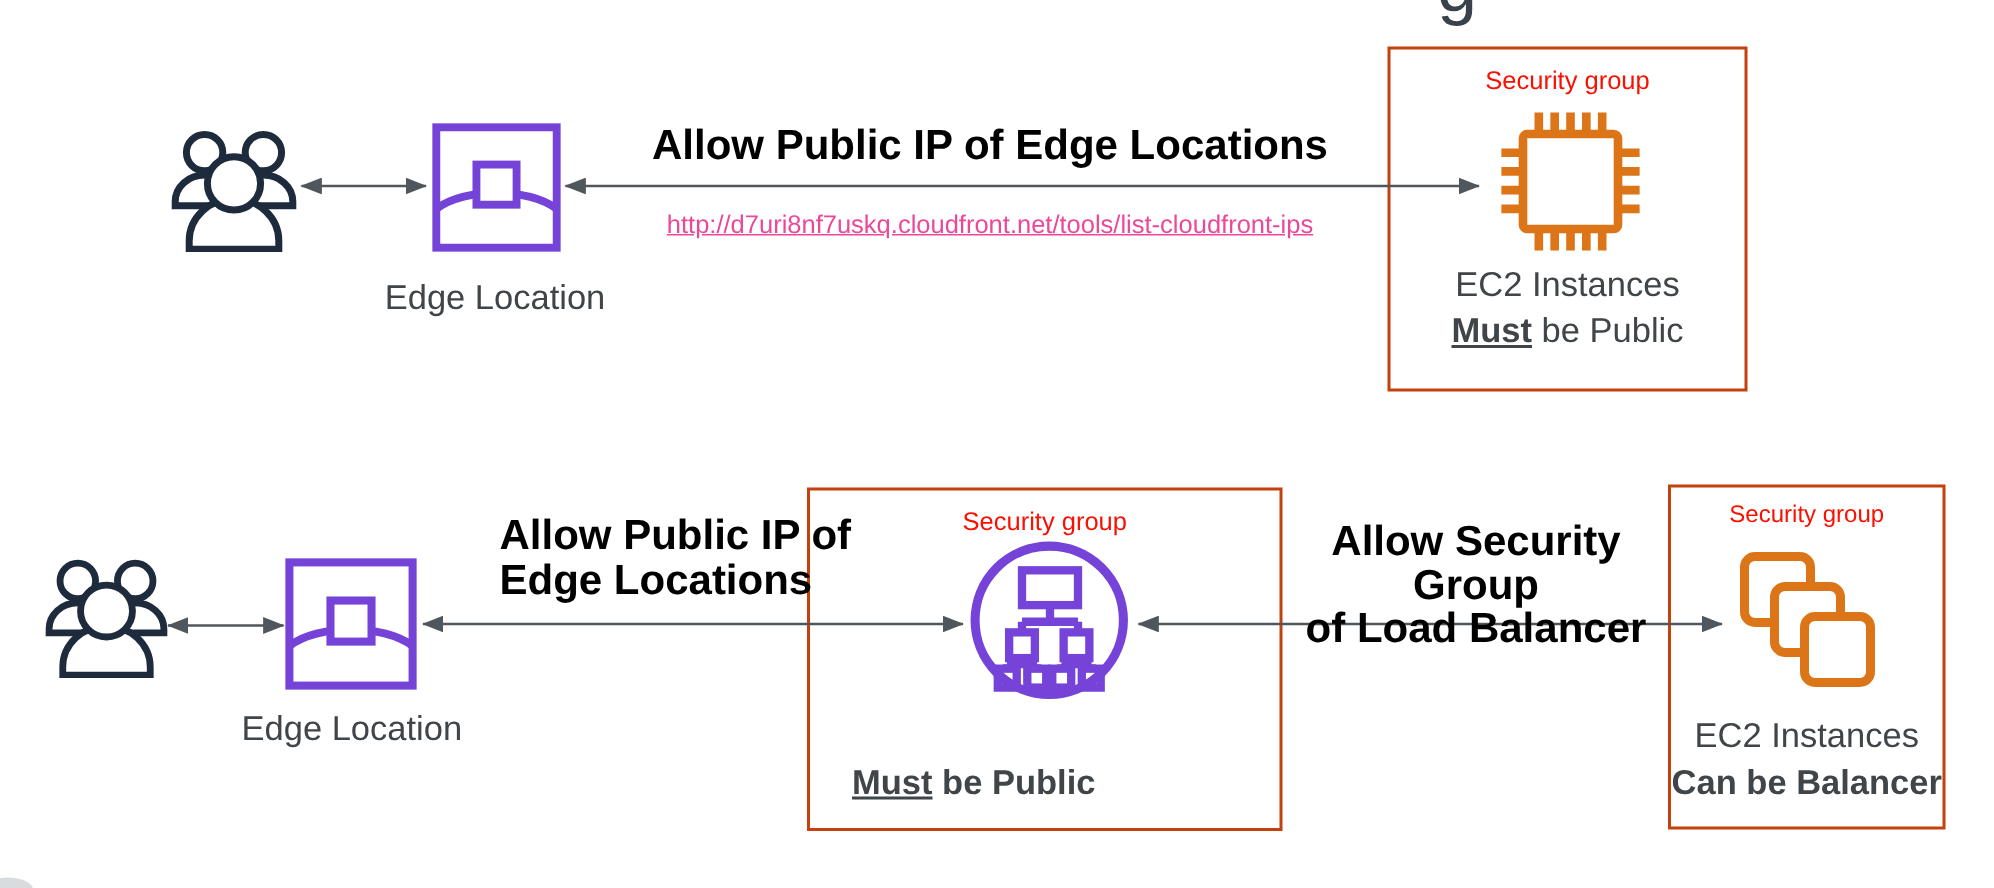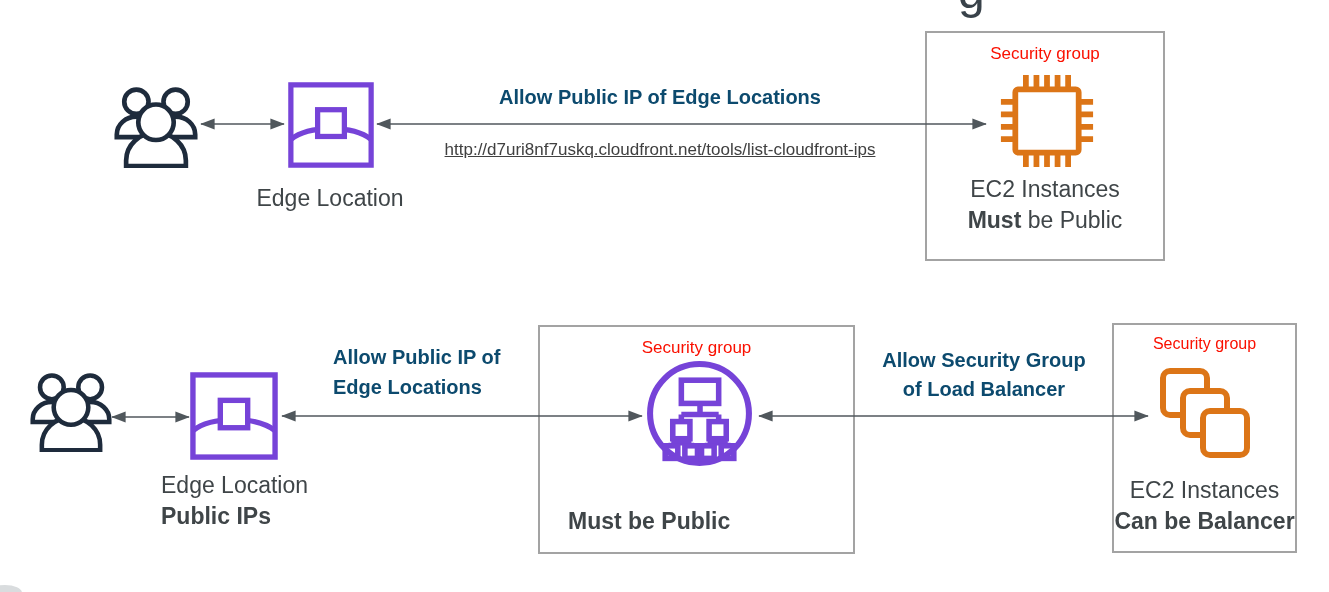--- a/index.html
+++ b/index.html
@@ -1,29 +1,29 @@
 <!DOCTYPE html>
 <html><head>
 <meta charset="utf-8">
 <style>
   html,body{margin:0;padding:0;background:#fff;}
   #canvas{
     position:relative;width:1329px;height:592px;background:#ffffff;
     font-family:"Liberation Sans",sans-serif;overflow:hidden;color:#3F4548;
   }
   .abs{position:absolute;}
-  .annotation{font-weight:700;font-size:20px;line-height:30px;color:#0c4a6e;}
+  .annotation{font-weight:700;font-size:28px;line-height:30px;color:#000000;}
   .label{font-size:23px;line-height:31px;color:#3F4548;}
   .bold{font-weight:700;}
-  .emph{font-weight:700;}
+  .emph{font-weight:700;text-decoration:underline;}
   .center{text-align:center;}
-  .sg-box{position:absolute;border:2px solid #a3a3a3;background:transparent;box-sizing:border-box;}
+  .sg-box{position:absolute;border:2px solid #c2410c;background:transparent;box-sizing:border-box;}
   .sg-title{position:absolute;width:100%;text-align:center;color:#FA1000;font-size:17px;}
   .sg-title.small{font-size:16px;}
-  .link{color:#404040;text-decoration:underline;font-size:17px;}
+  .link{color:#ec4899;text-decoration:underline;font-size:17px;}
   svg{display:block;}
   .arrow-layer{position:absolute;left:0;top:0;pointer-events:none;}
   .cutoff{position:absolute;font-size:48px;color:#39424A;}
   .corner-frag{position:absolute;left:-12px;top:585px;width:34px;height:16px;
     background:#d9dcde;border-radius:50%;}
 </style>
 </head>
 <body>
 
 <div id="canvas">
@@ -151,21 +151,20 @@
     <svg width="88" height="88" viewBox="0 0 90 90">
       <g fill="none" stroke="#7643D8" stroke-width="5.5">
         <rect x="3" y="3" width="84" height="84"></rect>
         <path d="M3 60 C 22 45, 68 45, 87 60"></path>
       </g>
       <rect x="31" y="29" width="28" height="28" fill="#ffffff" stroke="#7643D8" stroke-width="5.5"></rect>
     </svg>
   </span>
   <div class="abs" style="left:161px;top:470px;">
     <div class="label">Edge Location</div>
-    <div class="label bold">Public IPs</div>
   </div>
 
   <div class="annotation abs" style="left:333px;top:342px;">
     <div>Allow Public IP of</div>
     <div>Edge Locations</div>
   </div>
 
   <div class="annotation center abs" style="left:858px;top:346px;width:252px;line-height:29px;">
     <div>Allow Security Group</div>
     <div>of Load Balancer</div>

